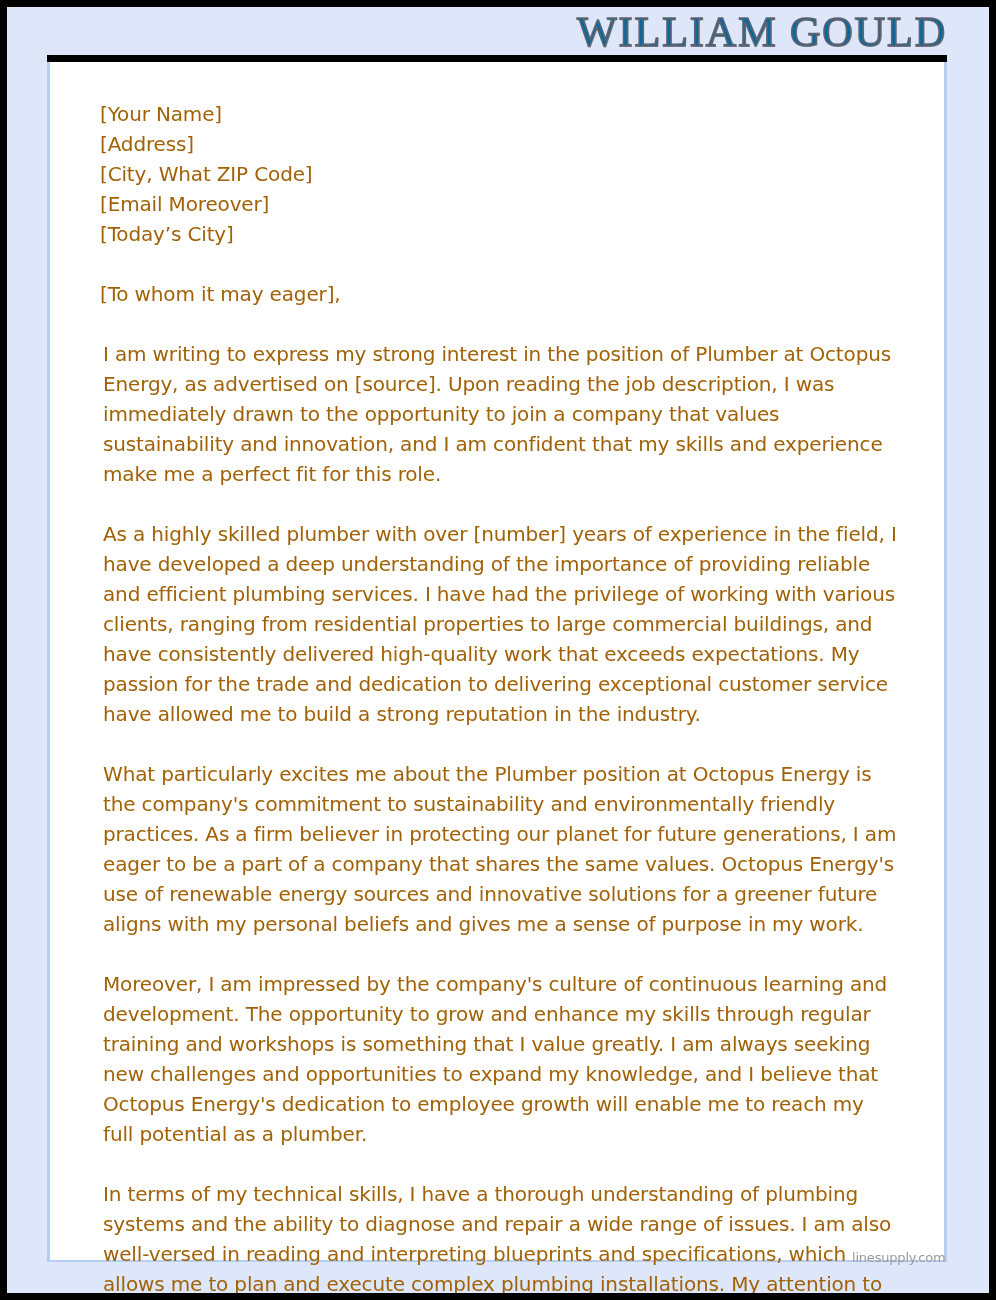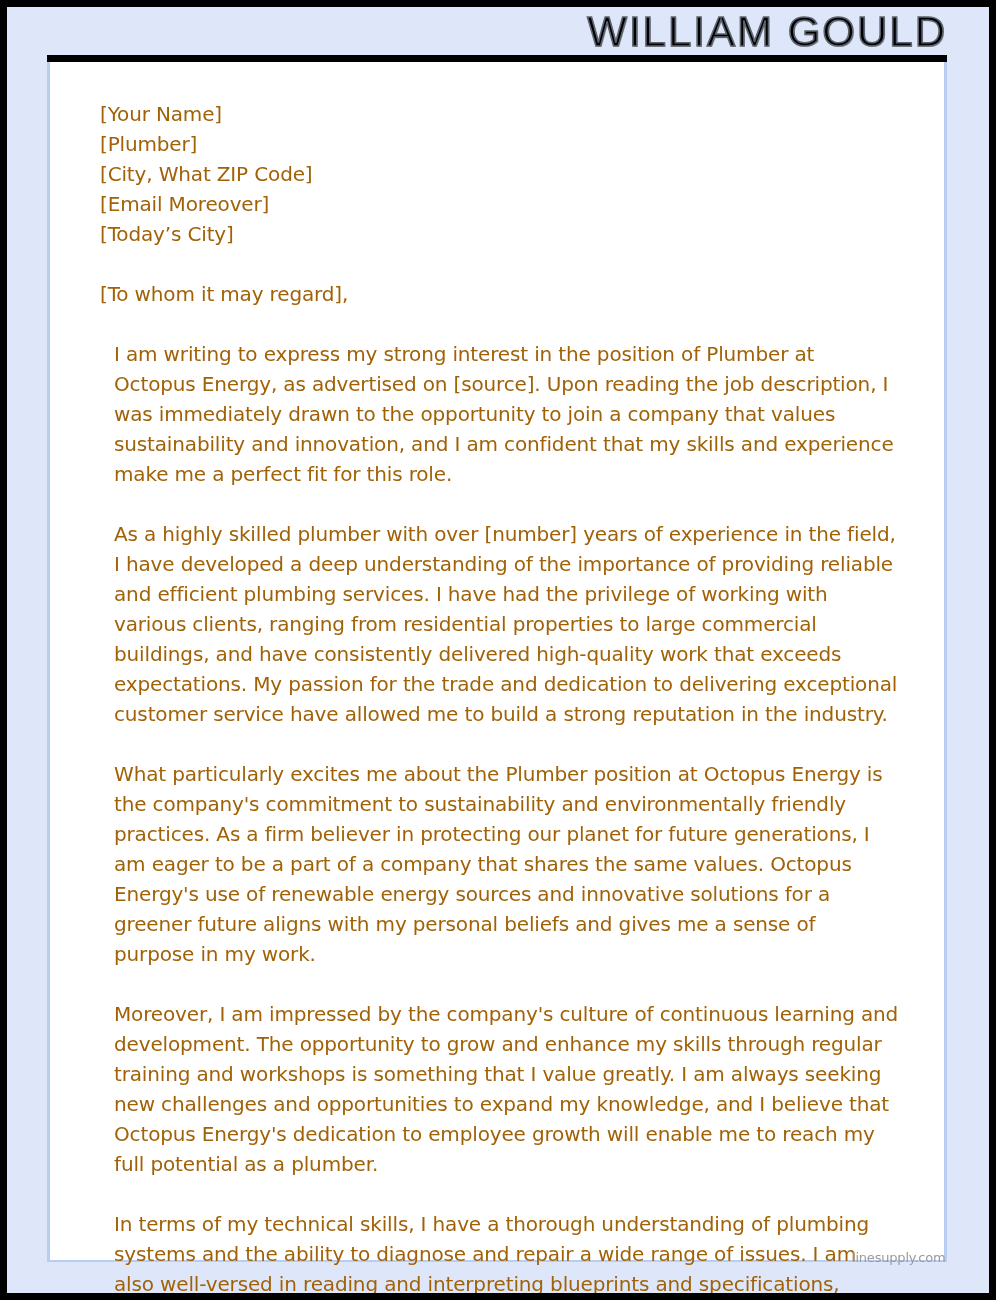--- a/index.html
+++ b/index.html
@@ -41,26 +41,26 @@
     position: absolute;
     left: 0;
     top: 0;
     width: 982px;
     height: 48px;
   }
   #applicant-name {
     position: absolute;
     right: 42px;
     top: 3px;
-    font-family: Liberation Sans, sans-serif;
+    font-family: Liberation Serif, serif;
     font-size: 42px;
     font-weight: 400;
     letter-spacing: 2px;
     line-height: 44px;
-    color: #000000;
+    color: #0369a1;
     -webkit-text-stroke: 1.6px #5d6470;
     text-shadow: 1px 1px 0 rgba(90,96,108,0.45);
     white-space: nowrap;
     margin-left: 40px;
   }
 
   
   #panel-rule {
     position: absolute;
     left: 40px;
@@ -99,21 +99,21 @@
   .addr-line {
     white-space: nowrap;
   }
   .addr-block {
     margin: 0 0 30px 0;
   }
   .salutation {
     margin: 0 0 30px 0;
   }
   .para {
-    margin: 0 0 30px 14px;
+    margin: 0 0 30px 3px;
     text-align: left;
   }
   .para:last-child {
     margin-bottom: 0;
   }
 
   
   #watermark {
     position: absolute;
     left: 845px;
@@ -137,27 +137,27 @@
     </div>
 
     <div id="panel-rule"></div>
 
     <div id="letter-panel"></div>
 
     <div id="letter-body">
 
       <div class="addr-block">
         <div class="addr-line">[Your Name]</div>
-        <div class="addr-line">[Plumber]</div>
+        <div class="addr-line">[Address]</div>
         <div class="addr-line">[City, What ZIP Code]</div>
         <div class="addr-line">[Email Moreover]</div>
         <div class="addr-line">[Today’s City]</div>
       </div>
 
-      <div class="salutation">[To whom it may regard],</div>
+      <div class="salutation">[To whom it may eager],</div>
 
       <p class="para">I am writing to express my strong interest in the position of Plumber at Octopus Energy, as advertised on [source]. Upon reading the job description, I was immediately drawn to the opportunity to join a company that values sustainability and innovation, and I am confident that my skills and experience make me a perfect fit for this role.</p>
       <p class="para">As a highly skilled plumber with over [number] years of experience in the field, I have developed a deep understanding of the importance of providing reliable and efficient plumbing services. I have had the privilege of working with various clients, ranging from residential properties to large commercial buildings, and have consistently delivered high-quality work that exceeds expectations. My passion for the trade and dedication to delivering exceptional customer service have allowed me to build a strong reputation in the industry.</p>
       <p class="para">What particularly excites me about the Plumber position at Octopus Energy is the company's commitment to sustainability and environmentally friendly practices. As a firm believer in protecting our planet for future generations, I am eager to be a part of a company that shares the same values. Octopus Energy's use of renewable energy sources and innovative solutions for a greener future aligns with my personal beliefs and gives me a sense of purpose in my work.</p>
       <p class="para">Moreover, I am impressed by the company's culture of continuous learning and development. The opportunity to grow and enhance my skills through regular training and workshops is something that I value greatly. I am always seeking new challenges and opportunities to expand my knowledge, and I believe that Octopus Energy's dedication to employee growth will enable me to reach my full potential as a plumber.</p>
       <p class="para">In terms of my technical skills, I have a thorough understanding of plumbing systems and the ability to diagnose and repair a wide range of issues. I am also well-versed in reading and interpreting blueprints and specifications, which allows me to plan and execute complex plumbing installations. My attention to detail and ability to work efficiently under pressure have allowed me to successfully complete projects within tight deadlines and to the highest standards.</p>
 
     </div>
 
     <div id="watermark">linesupply.com</div>

